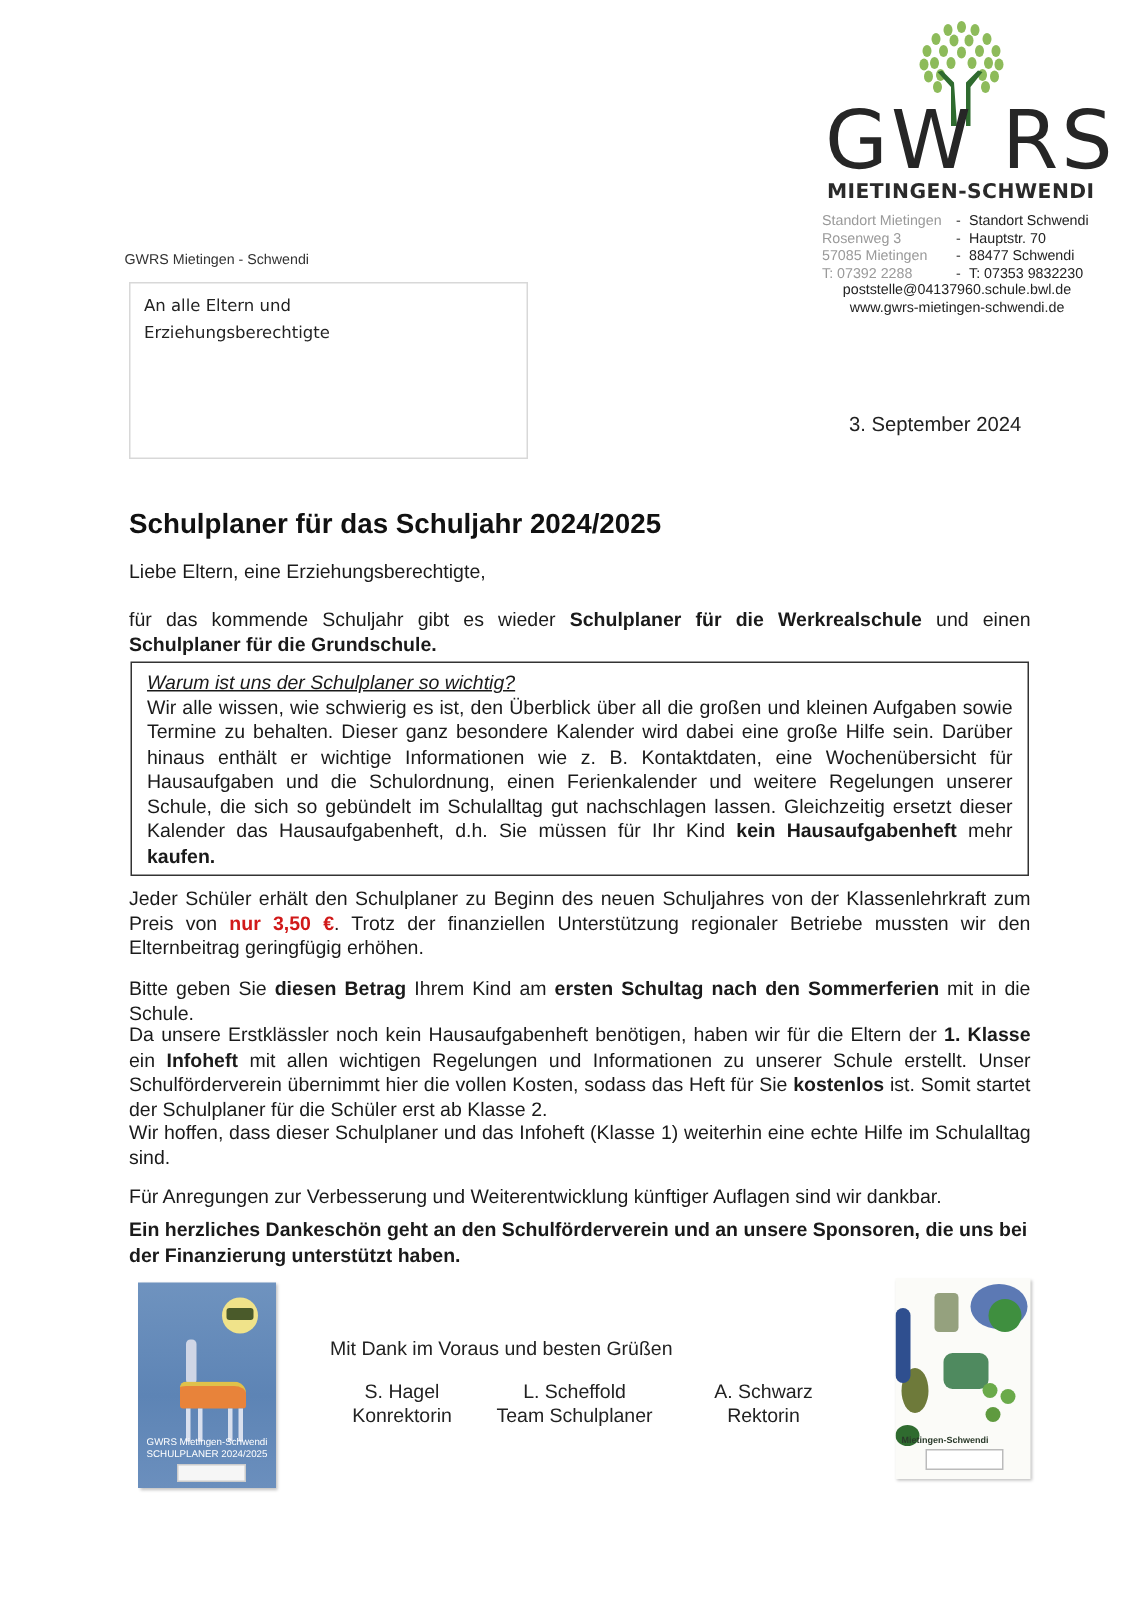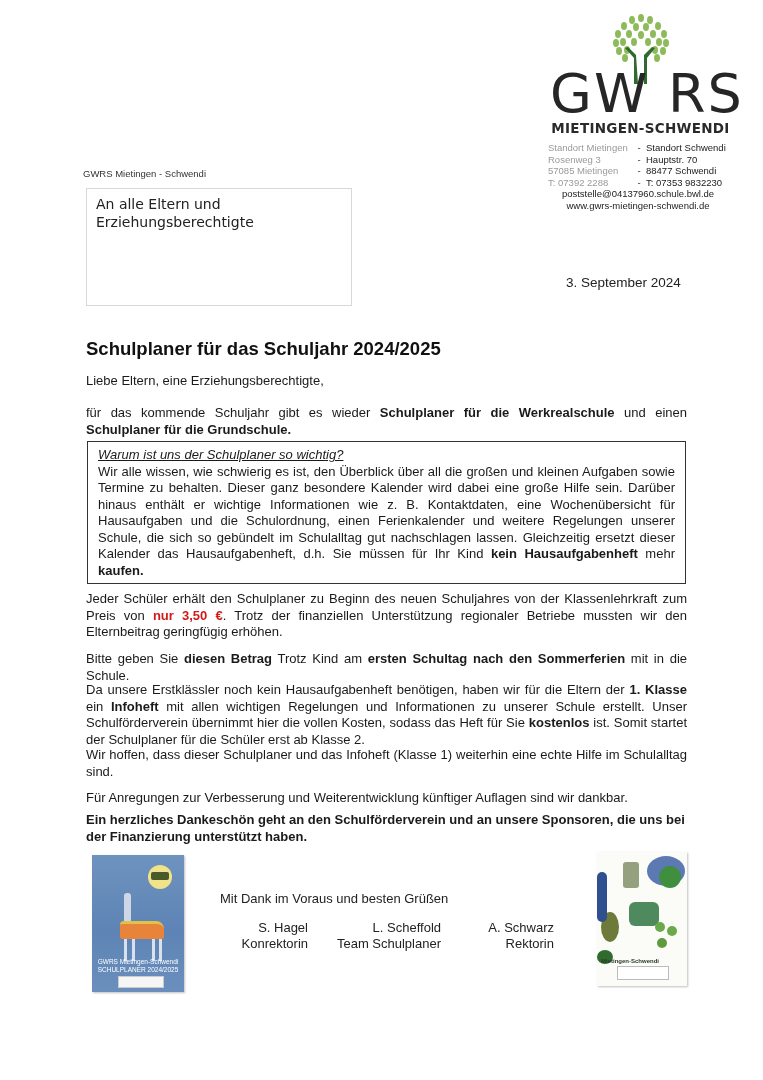--- a/index.html
+++ b/index.html
@@ -21,21 +21,21 @@
   #addr { left: 548px; top: 142px; width: 190px; font-size: 9.5px; line-height: 11.5px; }
   .addr-row { display: flex; }
   .addr-left { width: 84px; color: #9a9a9a; }
   .addr-dash { width: 14px; color: #333; text-align: center; }
   .addr-right { color: #222; }
   .addr-center { text-align: center; width: 180px; color: #222; }
 
   #sender { left: 83px; top: 168px; font-size: 9.5px; color: #333; }
 
   #recipient-box { left: 86px; top: 188px; width: 266px; height: 118px; border: 1px solid #d8d8d8; padding: 6px 9px; }
-  #recipient-box div { font-family: "DejaVu Sans", sans-serif; font-size: 14px; line-height: 18px; color: #222; }
+  #recipient-box div { font-family: "DejaVu Sans", sans-serif; font-size: 11px; line-height: 18px; color: #222; }
 
   #date { left: 566px; top: 275px; font-size: 13.5px; color: #222; }
 
   #title { left: 86px; top: 338px; font-size: 18.5px; font-weight: bold; color: #111; }
 
   .p { position: absolute; left: 86px; width: 601px; font-size: 13px; line-height: 16.5px; color: #1a1a1a; text-align: justify; }
   .p b { font-weight: bold; }
   .red { color: #d11a1a; font-weight: bold; }
 
   #info-box { left: 87px; top: 441px; width: 599px; height: 143px; border: 1.5px solid #333; padding: 5px 10px; }
@@ -51,21 +51,21 @@
   .llama-leg { position: absolute; top: 84px; width: 3px; height: 22px; background: #d9e0ee; }
   .cover-title { position: absolute; left: 2px; top: 103px; width: 88px; text-align: center; font-size: 6.5px; color: #fff; line-height: 8px; }
   .cover-name { position: absolute; left: 26px; top: 121px; width: 46px; height: 12px; background: #f6f6f6; border: 1px solid #ccc; }
 
   #cover-right { left: 597px; top: 852px; width: 90px; height: 134px; background: #fbfbf8; box-shadow: 1px 1px 2px rgba(0,0,0,0.25); overflow: hidden; }
   .blob { position: absolute; border-radius: 50%; }
   .cover-r-title { position: absolute; left: 4px; top: 106px; width: 84px; font-size: 6px; color: #2a3a2a; font-weight: bold; }
   .cover-r-name { position: absolute; left: 20px; top: 114px; width: 52px; height: 14px; background: #fff; border: 1px solid #bbb; }
 
   #closing { left: 220px; top: 891px; width: 334px; text-align: left; font-size: 13px; color: #222; }
-  .sig { position: absolute; top: 920px; text-align: right; font-size: 13px; line-height: 16px; color: #222; }
+  .sig { position: absolute; top: 920px; text-align: center; font-size: 13px; line-height: 16px; color: #222; }
 </style>
 </head>
 <body>
 
 <div id="logo" class="abs">
   <svg class="logo-tree" viewBox="0 0 62 72">
     <g fill="#8dbb5a">
       <ellipse cx="31" cy="6" rx="3" ry="4"></ellipse>
         <ellipse cx="22" cy="8" rx="3" ry="4"></ellipse>
         <ellipse cx="40" cy="8" rx="3" ry="4"></ellipse>
@@ -151,21 +151,21 @@
   <div class="t">
     <span>Wir alle wissen, wie schwierig es ist, den Überblick über all die großen und kleinen Aufgaben sowie Termine zu behalten. Dieser ganz besondere Kalender wird dabei eine große Hilfe sein. Darüber hinaus enthält er wichtige Informationen wie z. B. Kontaktdaten, eine Wochenübersicht für Hausaufgaben und die Schulordnung, einen Ferienkalender und weitere Regelungen unserer Schule, die sich so gebündelt im Schulalltag gut nachschlagen lassen. Gleichzeitig ersetzt dieser Kalender das Hausaufgabenheft, d.h. Sie müssen für Ihr Kind </span><b>kein Hausaufgabenheft</b><span> mehr </span><b>kaufen.</b>
   </div>
 </div>
 
 <div class="p" style="top:591px;">
   <span>Jeder Schüler erhält den Schulplaner zu Beginn des neuen Schuljahres von der Klassenlehrkraft zum Preis von </span><span class="red">nur 3,50 €</span><span>. Trotz der finanziellen Unterstützung regionaler Betriebe mussten wir den Elternbeitrag geringfügig erhöhen.</span>
 </div>
 
 <div class="p" style="top:651px;">
-  <span>Bitte geben Sie </span><b>diesen Betrag</b><span> Trotz Kind am </span><b>ersten Schultag nach den Sommerferien</b><span> mit in die Schule.</span>
+  <span>Bitte geben Sie </span><b>diesen Betrag</b><span> Ihrem Kind am </span><b>ersten Schultag nach den Sommerferien</b><span> mit in die Schule.</span>
 </div>
 
 <div class="p" style="top:682px;">
   <span>Da unsere Erstklässler noch kein Hausaufgabenheft benötigen, haben wir für die Eltern der </span><b>1. Klasse</b><span> ein </span><b>Infoheft</b><span> mit allen wichtigen Regelungen und Informationen zu unserer Schule erstellt. Unser Schulförderverein übernimmt hier die vollen Kosten, sodass das Heft für Sie </span><b>kostenlos</b><span> ist. Somit startet der Schulplaner für die Schüler erst ab Klasse 2.</span>
 </div>
 
 <div class="p" style="top:747px;">
   <div>Wir hoffen, dass dieser Schulplaner und das Infoheft (Klasse 1) weiterhin eine echte Hilfe im Schulalltag sind.</div>
   <div style="text-align:left;margin-top:10px;">Für Anregungen zur Verbesserung und Weiterentwicklung künftiger Auflagen sind wir dankbar.</div>
 </div>

